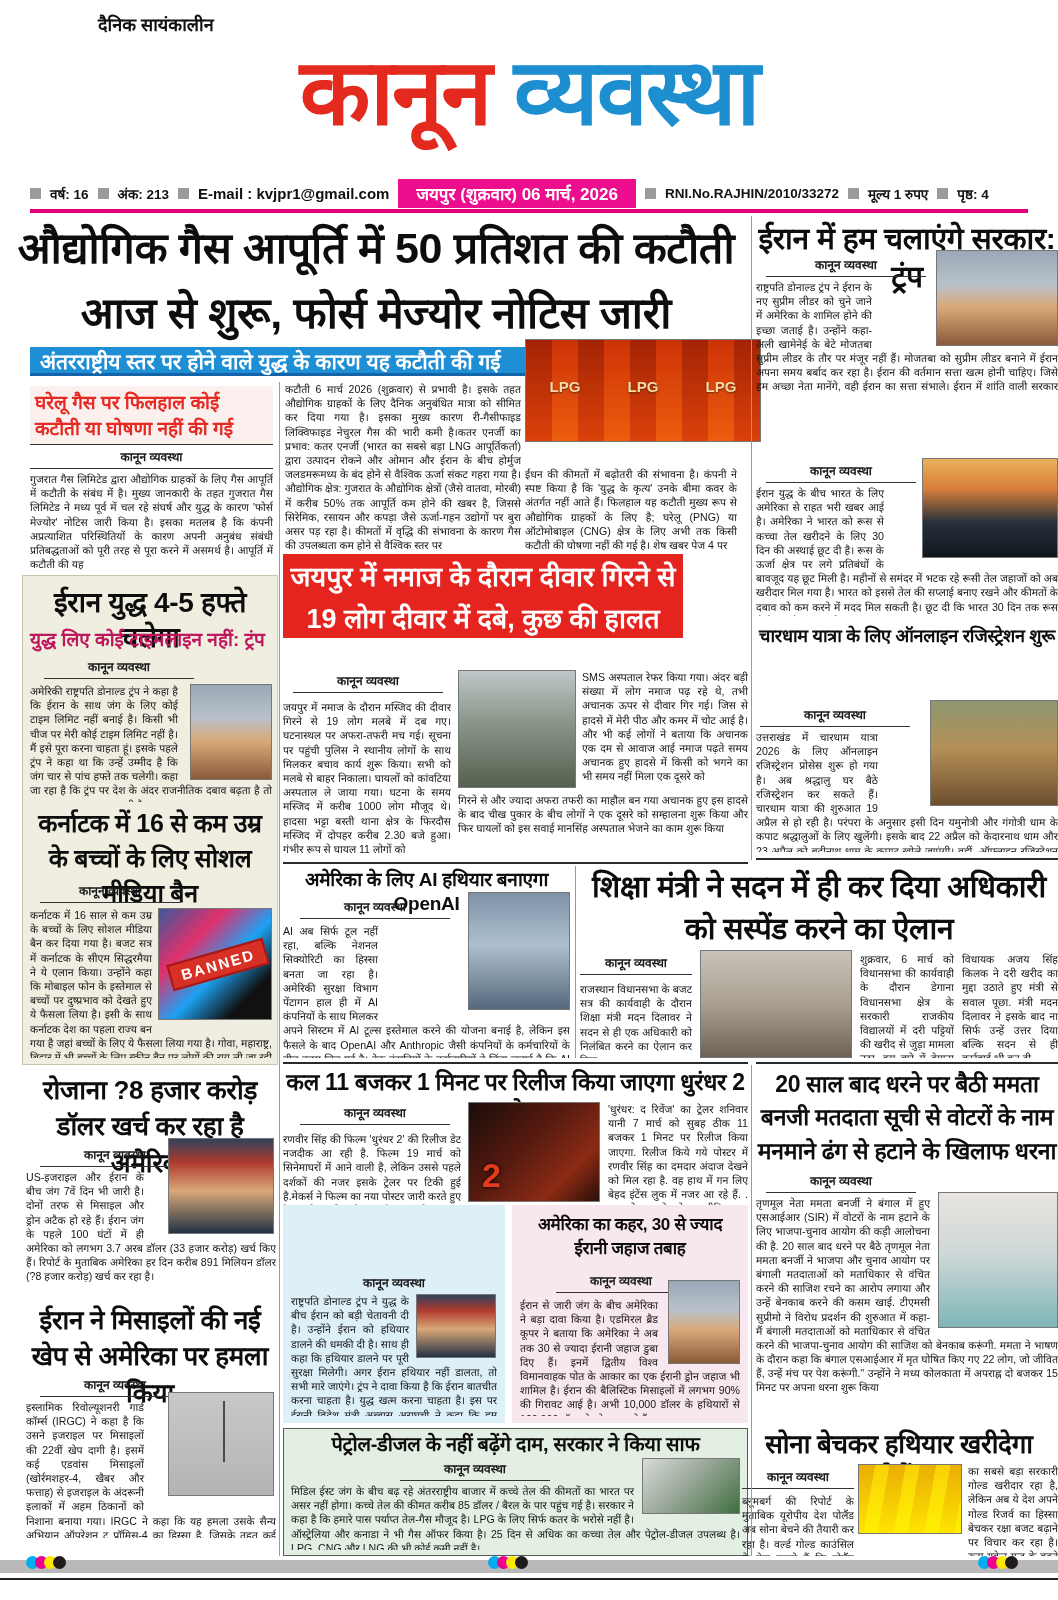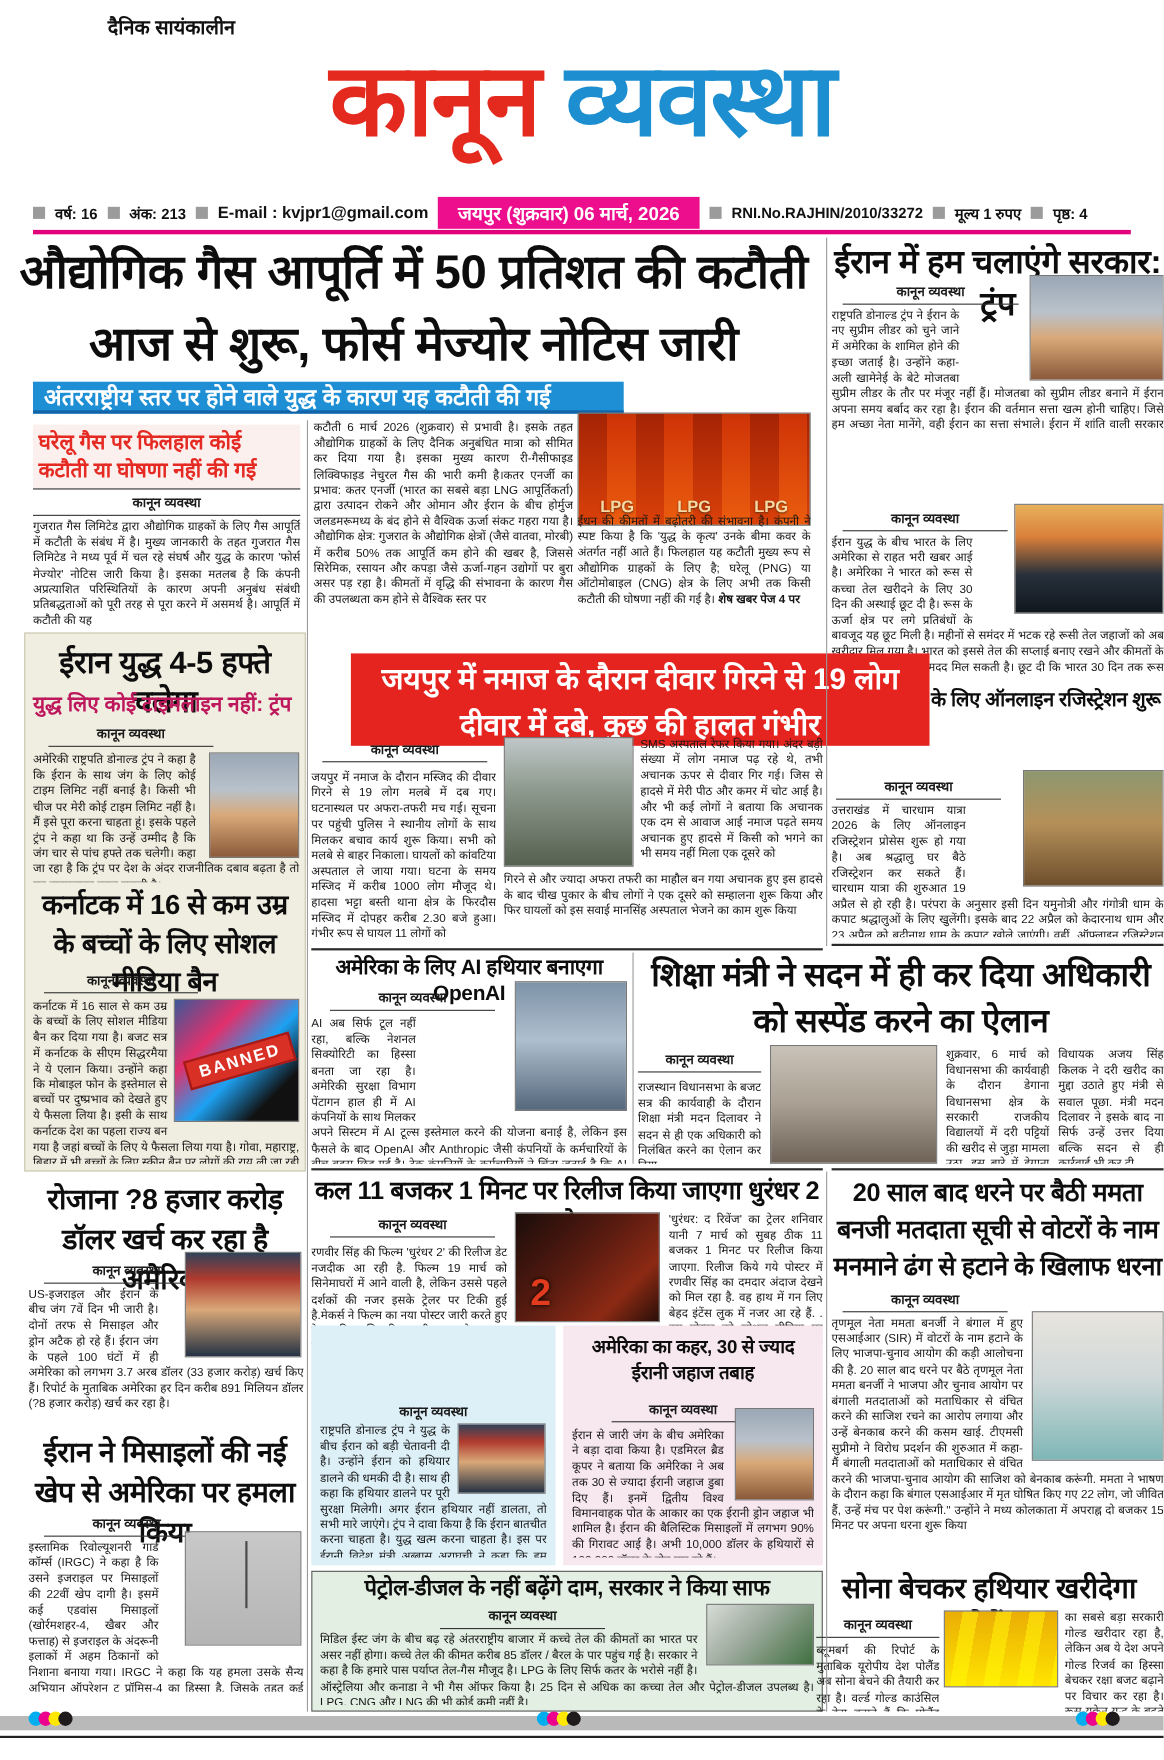--- a/index.html
+++ b/index.html
@@ -45,21 +45,21 @@
   .ph-gold{background:repeating-linear-gradient(100deg,#d9a93a 0 16px,#f2cf6b 16px 30px),linear-gradient(#b8860b,#ffd700);
            background-blend-mode:overlay;}
   
   .beige{background:#f0eee1;border:1px solid #c9c5ae;}
   .bluebox{background:#ddf0f8;}
   .pinkbox{background:#f7e7ee;}
   .greenbox{background:#e2efe2;border:1px solid #5a5a5a;}
   .redbanner{background:#e5231f;color:#ffffff;font-weight:800;text-align:center;}
   .bluebar{background:#1e8fd5;border-bottom:3px solid #1263a8;color:#fff;font-weight:800;}
   .redsub{color:#e42a22;background:#fcf0ef;font-weight:800;}
-  .more{font-weight:bold;font-size:10.6px;margin-top:19px;}
+  .more{font-weight:normal;font-size:10.6px;margin-top:19px;}
   
   .graybar{position:absolute;background:#b9b9b9;}
   .cmyk{position:absolute;display:flex;}
   .cmyk i{width:13px;height:13px;border-radius:50%;margin-left:-4px;}
   .c1{background:#00aeef;} .c2{background:#ec008c;} .c3{background:#ffe800;} .c4{background:#1f1b1c;}
 </style>
 </head>
 <body>
 
 <div class="page">
@@ -91,21 +91,21 @@
 
   <div class="abs redsub" style="left:30px;top:386px;width:243px;font-size:19px;line-height:1.35;padding:4px 5px;box-sizing:border-box;">घरेलू गैस पर फिलहाल कोई कटौती या घोषणा नहीं की गई</div>
 
   <div class="abs bluebar" style="left:30px;top:347px;width:537px;height:29px;font-size:21px;line-height:29px;padding-left:10px;box-sizing:border-box;">अंतरराष्ट्रीय स्तर पर होने वाले युद्ध के कारण यह कटौती की गई</div>
 
   <div class="abs byl top" style="left:30px;top:444px;width:243px;">कानून व्यवस्था</div>
   <div class="abs bt" style="left:30px;top:472px;width:243px;height:100px;">गुजरात गैस लिमिटेड द्वारा औद्योगिक ग्राहकों के लिए गैस आपूर्ति में कटौती के संबंध में है। मुख्य जानकारी के तहत गुजरात गैस लिमिटेड ने मध्य पूर्व में चल रहे संघर्ष और युद्ध के कारण 'फोर्स मेज्योर' नोटिस जारी किया है। इसका मतलब है कि कंपनी अप्रत्याशित परिस्थितियों के कारण अपनी अनुबंध संबंधी प्रतिबद्धताओं को पूरी तरह से पूरा करने में असमर्थ है। आपूर्ति में कटौती की यह</div>
 
   <div class="abs bt" style="left:285px;top:382px;width:236px;height:192px;">कटौती 6 मार्च 2026 (शुक्रवार) से प्रभावी है। इसके तहत औद्योगिक ग्राहकों के लिए दैनिक अनुबंधित मात्रा को सीमित कर दिया गया है। इसका मुख्य कारण री-गैसीफाइड लिक्विफाइड नेचुरल गैस की भारी कमी है।कतर एनर्जी का प्रभाव: कतर एनर्जी (भारत का सबसे बड़ा LNG आपूर्तिकर्ता) द्वारा उत्पादन रोकने और ओमान और ईरान के बीच होर्मुज जलडमरूमध्य के बंद होने से वैश्विक ऊर्जा संकट गहरा गया है। औद्योगिक क्षेत्र: गुजरात के औद्योगिक क्षेत्रों (जैसे वातवा, मोरबी) में करीब 50% तक आपूर्ति कम होने की खबर है, जिससे सिरेमिक, रसायन और कपड़ा जैसे ऊर्जा-गहन उद्योगों पर बुरा असर पड़ रहा है। कीमतों में वृद्धि की संभावना के कारण गैस की उपलब्धता कम होने से वैश्विक स्तर पर</div>
 
-  <div class="photo ph-lpg" style="left:525px;top:375px;width:212px;height:103px;">
+  <div class="photo ph-lpg" style="left:525px;top:339px;width:236px;height:103px;align-items:center;">
     <span>LPG</span>
     <span>LPG</span>
     <span>LPG</span>
   </div>
   <div class="abs bt" style="left:525px;top:467px;width:212px;height:108px;">
     <span>ईंधन की कीमतों में बढ़ोतरी की संभावना है। कंपनी ने स्पष्ट किया है कि 'युद्ध के कृत्य' उनके बीमा कवर के अंतर्गत नहीं आते हैं। फिलहाल यह कटौती मुख्य रूप से औद्योगिक ग्राहकों के लिए है; घरेलू (PNG) या ऑटोमोबाइल (CNG) क्षेत्र के लिए अभी तक किसी कटौती की घोषणा नहीं की गई है।</span>
     <span class="more">शेष खबर पेज 4 पर</span>
   </div>
 
   <div class="abs hl" style="left:756px;top:220px;width:302px;font-size:30px;">ईरान में हम चलाएंगे सरकार: ट्रंप</div>
@@ -144,21 +144,21 @@
   <div class="abs hl" style="left:26px;top:806px;width:248px;font-size:25px;line-height:1.4;">कर्नाटक में 16 से कम उम्र के बच्चों के लिए सोशल मीडिया बैन</div>
   <div class="abs byl" style="left:40px;top:882px;width:140px;">कानून व्यवस्था</div>
   <div class="photo ph-social" style="left:158px;top:908px;width:114px;height:112px;">
     <span class="banned">BANNED</span>
   </div>
   <div class="abs bt" style="left:30px;top:908px;width:242px;height:150px;">
     <div class="fr" style="width:120px;height:114px;"></div>
     <span>कर्नाटक में 16 साल से कम उम्र के बच्चों के लिए सोशल मीडिया बैन कर दिया गया है। बजट सत्र में कर्नाटक के सीएम सिद्धरमैया ने ये एलान किया। उन्होंने कहा कि मोबाइल फोन के इस्तेमाल से बच्चों पर दुष्प्रभाव को देखते हुए ये फैसला लिया है। इसी के साथ कर्नाटक देश का पहला राज्य बन गया है जहां बच्चों के लिए ये फैसला लिया गया है। गोवा, महाराष्ट्र, बिहार में भी बच्चों के लिए स्क्रीन बैन पर लोगों की राय ली जा रही है।</span>
   </div>
 
-  <div class="abs redbanner" style="left:283px;top:594px;width:526px;height:84px;font-size:27px;line-height:1.55;padding-top:3px;box-sizing:border-box;margin-left:36px;">जयपुर में नमाज के दौरान दीवार गिरने से 19 लोग दीवार में दबे, कुछ की हालत गंभीर</div>
+  <div class="abs redbanner" style="left:283px;top:554px;width:400px;height:84px;font-size:27px;line-height:1.55;padding-top:3px;box-sizing:border-box;">जयपुर में नमाज के दौरान दीवार गिरने से 19 लोग दीवार में दबे, कुछ की हालत गंभीर</div>
   <div class="abs byl" style="left:293px;top:672px;width:150px;">कानून व्यवस्था</div>
   <div class="abs bt" style="left:283px;top:700px;width:168px;height:160px;">जयपुर में नमाज के दौरान मस्जिद की दीवार गिरने से 19 लोग मलबे में दब गए। घटनास्थल पर अफरा-तफरी मच गई। सूचना पर पहुंची पुलिस ने स्थानीय लोगों के साथ मिलकर बचाव कार्य शुरू किया। सभी को मलबे से बाहर निकाला। घायलों को कांवटिया अस्पताल ले जाया गया। घटना के समय मस्जिद में करीब 1000 लोग मौजूद थे। हादसा भट्टा बस्ती थाना क्षेत्र के फिरदौस मस्जिद में दोपहर करीब 2.30 बजे हुआ। गंभीर रूप से घायल 11 लोगों को</div>
   <div class="photo ph-rubble" style="left:458px;top:670px;width:118px;height:118px;"></div>
   <div class="abs bt" style="left:458px;top:793px;width:290px;height:66px;">गिरने से और ज्यादा अफरा तफरी का माहौल बन गया अचानक हुए इस हादसे के बाद चीख पुकार के बीच लोगों ने एक दूसरे को सम्हालना शुरू किया और फिर घायलों को इस सवाई मानसिंह अस्पताल भेजने का काम शुरू किया</div>
   <div class="abs bt" style="left:582px;top:670px;width:166px;height:118px;">SMS अस्पताल रेफर किया गया। अंदर बड़ी संख्या में लोग नमाज पढ़ रहे थे, तभी अचानक ऊपर से दीवार गिर गई। जिस से हादसे में मेरी पीठ और कमर में चोट आई है। और भी कई लोगों ने बताया कि अचानक एक दम से आवाज आई नमाज पढ़ते समय अचानक हुए हादसे में किसी को भगने का भी समय नहीं मिला एक दूसरे को</div>
 
   <div class="hline" style="left:283px;top:862px;width:465px;"></div>
   <div class="abs hl" style="left:283px;top:868px;width:287px;font-size:19px;">अमेरिका के लिए AI हथियार बनाएगा OpenAI</div>
   <div class="abs byl" style="left:300px;top:898px;width:150px;">कानून व्यवस्था</div>
   <div class="photo ph-robot" style="left:468px;top:892px;width:102px;height:118px;"></div>

